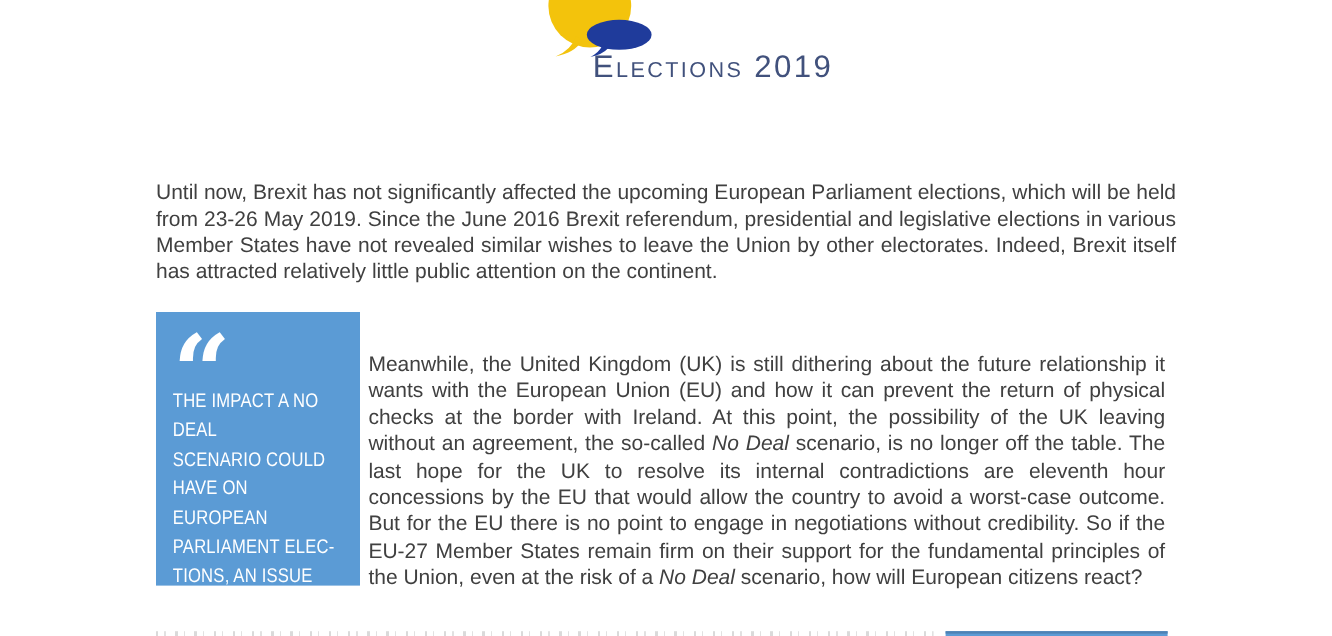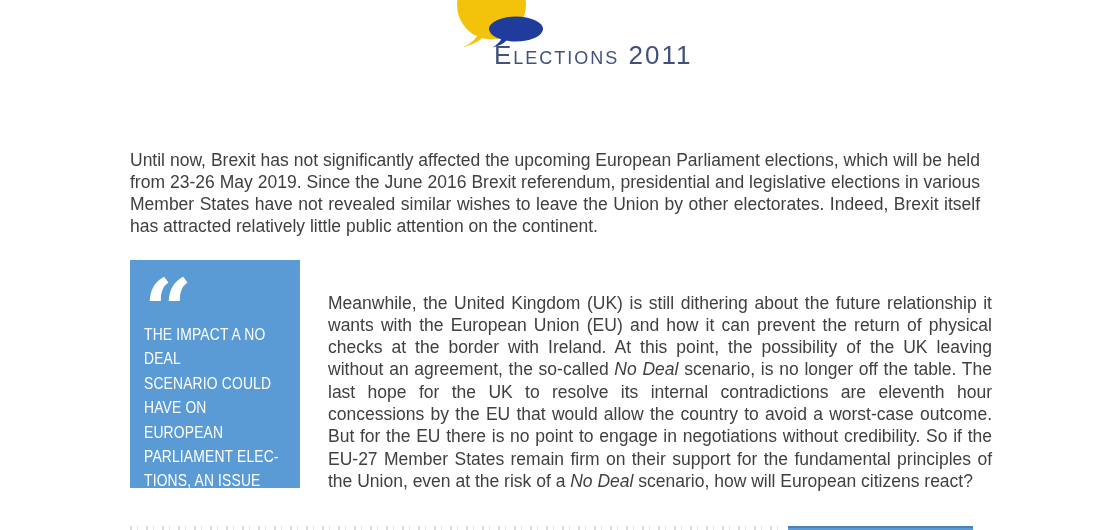--- a/index.html
+++ b/index.html
@@ -22,21 +22,21 @@
     white-space: nowrap;
   }
   .para {
     position: absolute;
     text-align: justify;
     font-size: 17.5px;
     line-height: 22.3px;
     color: #404040;
   }
   .intro { left: 130px; top: 131px; width: 850px; }
-  .main-para { left: 328px; top: 274px; width: 664px; }
+  .main-para { left: 307px; top: 274px; width: 664px; }
   .main-para em { font-style: italic; }
   .pull-quote {
     position: absolute; left: 130px; top: 260px;
     width: 170px; height: 228px;
     background: #5b9bd5;
     box-sizing: border-box;
     padding: 6px 12px 0 14px;
     overflow: hidden;
   }
   .quote-mark {
@@ -81,21 +81,21 @@
 </head>
 <body>
 
 <div class="logo">
   <svg width="110" height="50" viewBox="0 0 110 50" aria-hidden="true">
     <circle cx="41.5" cy="5" r="34.5" fill="#f3c30c"></circle>
     <path d="M 30 30 Q 26 42 13 47 Q 29 44 35 34 Z" fill="#f3c30c"></path>
     <ellipse cx="66" cy="29" rx="27" ry="12.5" fill="#1f3b9b"></ellipse>
     <path d="M 52 38 Q 49 44 42 47.5 Q 52 45.5 57 40 Z" fill="#1f3b9b"></path>
   </svg>
-  <span class="wordmark">Elections 2011</span>
+  <span class="wordmark">Elections 2019</span>
 </div>
 
 <p class="para intro">Until now, Brexit has not significantly affected the upcoming European Parliament elections, which will be held from 23-26 May 2019. Since the June 2016 Brexit referendum, presidential and legislative elections in various Member States have not revealed similar wishes to leave the Union by other electorates. Indeed, Brexit itself has attracted relatively little public attention on the continent.</p>
 
 <div class="pull-quote">
   <span class="quote-mark">“</span>
   <span class="quote-text">THE IMPACT A NO DEAL
 SCENARIO COULD
 HAVE ON EUROPEAN
 PARLIAMENT ELEC-

